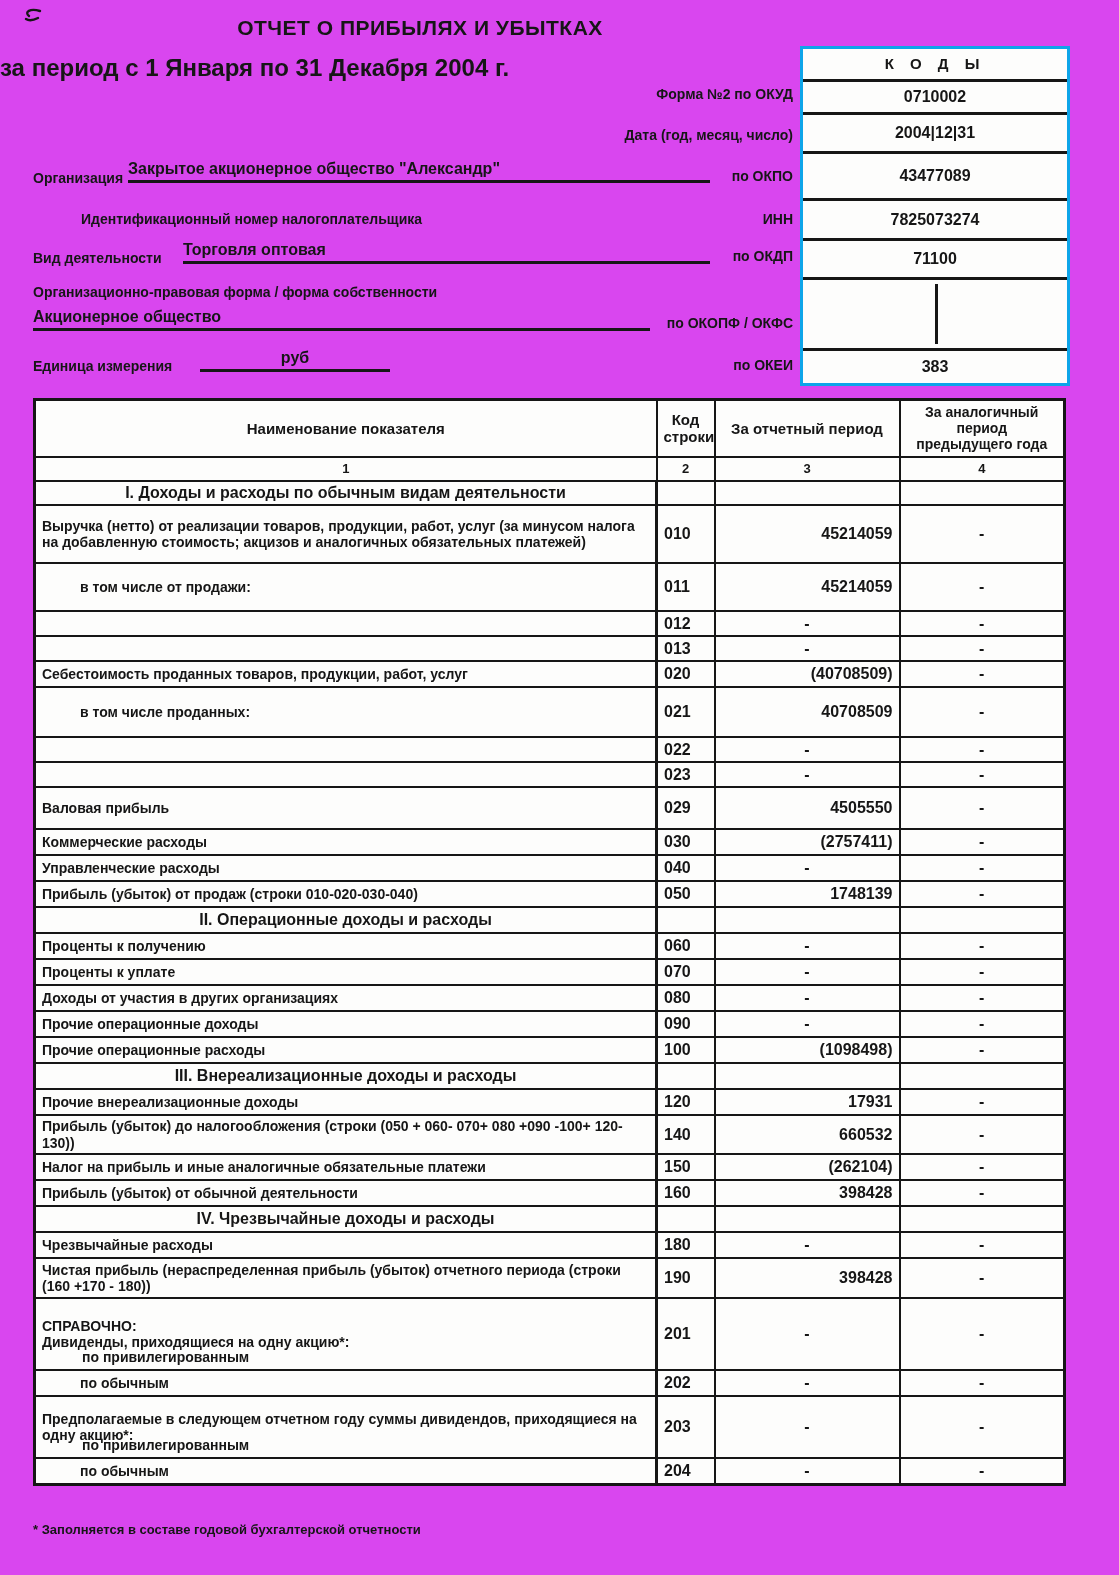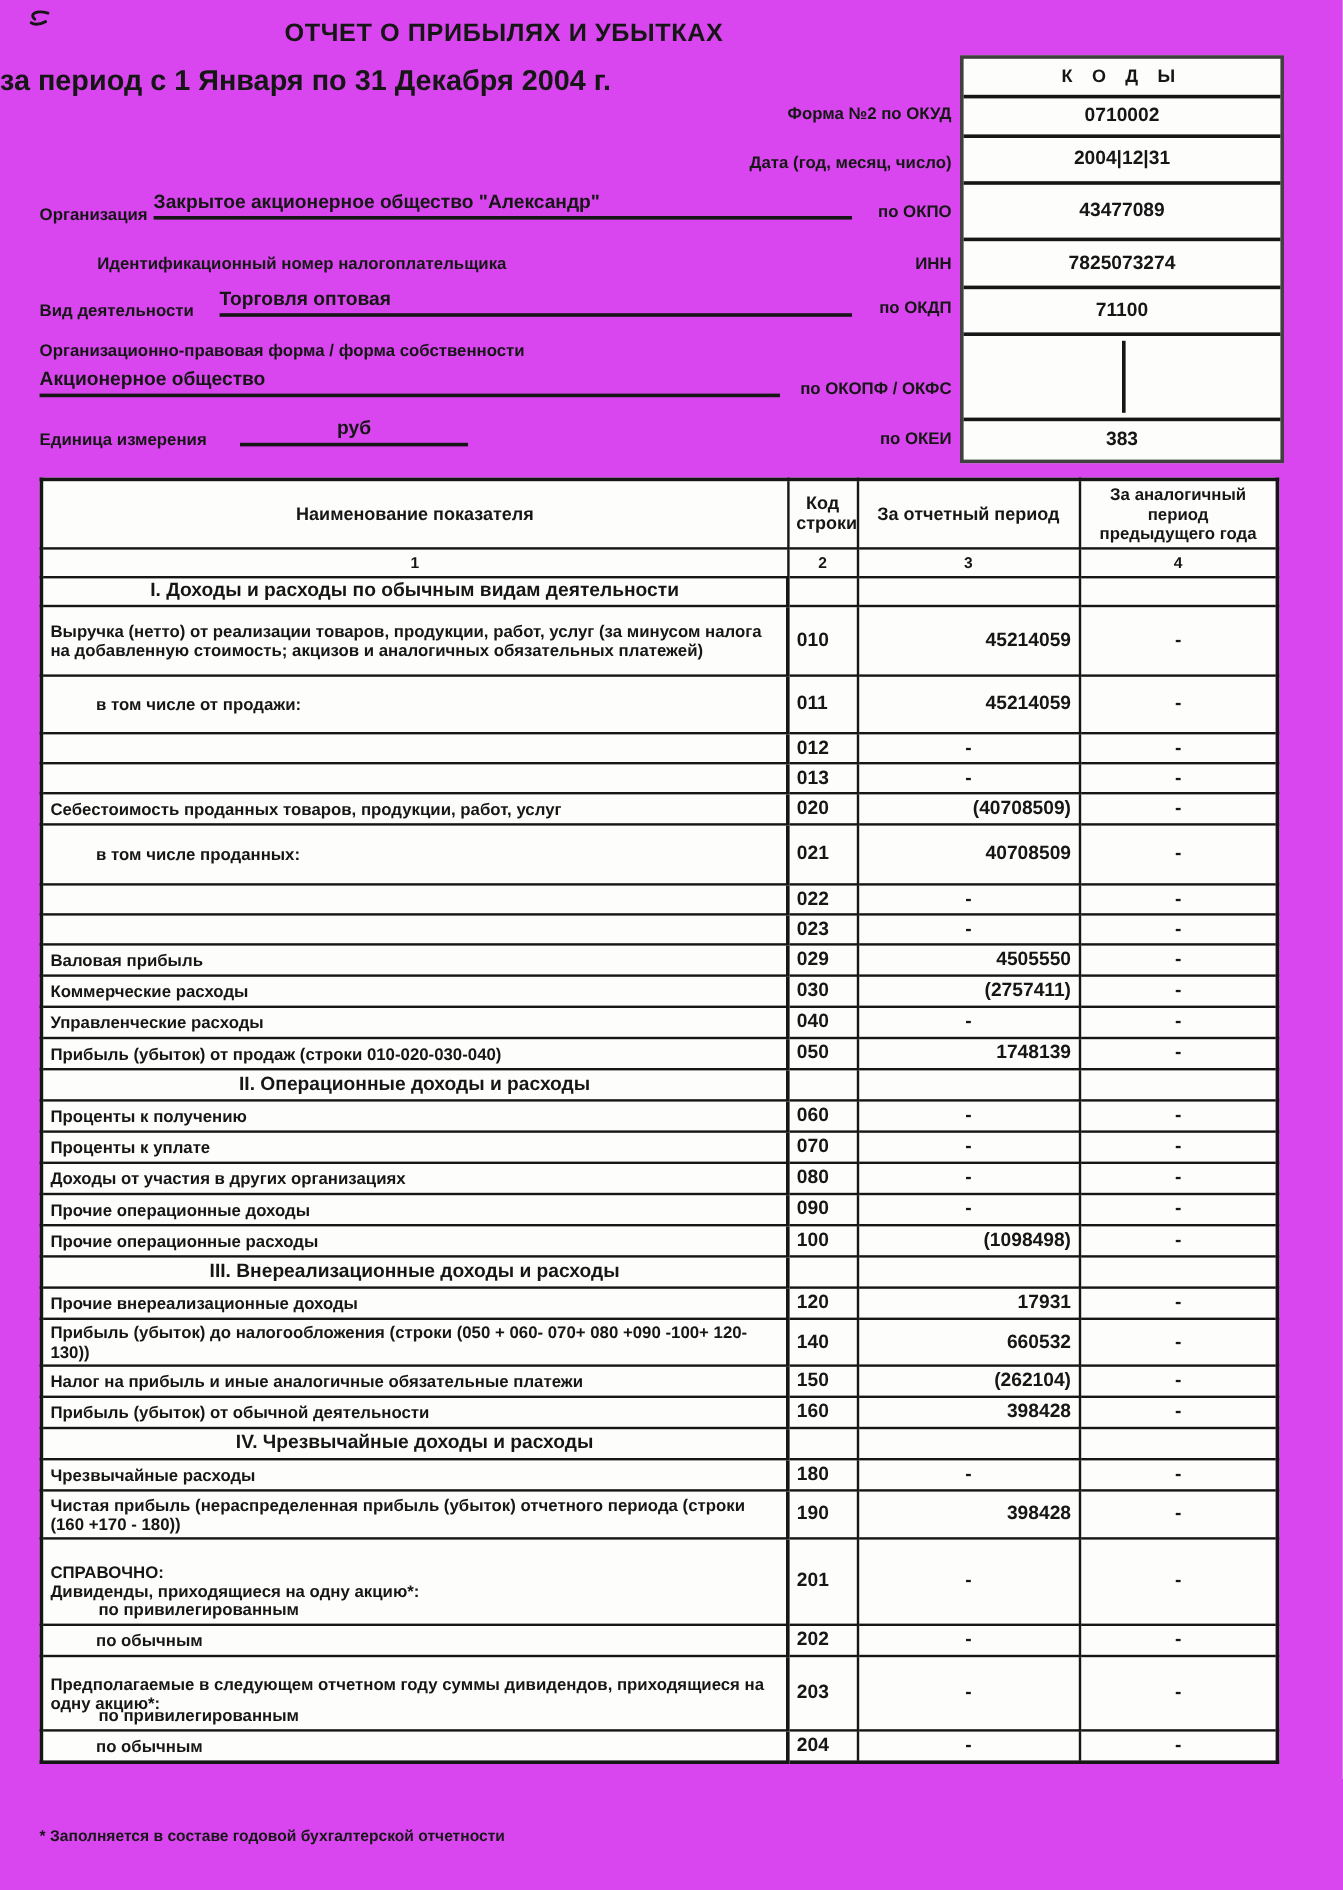--- a/index.html
+++ b/index.html
@@ -9,21 +9,21 @@
     margin:0 auto;
   }
   .abs{position:absolute;}
   .title1{left:0;top:16px;width:840px;text-align:center;font-size:21px;font-weight:700;letter-spacing:.5px;}
   .title2{left:0;top:54px;width:840px;text-align:left;font-size:24px;font-weight:700;}
   .lbl{font-size:14px;font-weight:700;}
   .rlabel{right:326px;text-align:right;font-size:14px;font-weight:700;}
   .uline{border-bottom:3px solid #161616;}
   .val{font-size:16px;font-weight:700;padding-bottom:2px;}
   
-  .codes{left:800px;top:46px;width:264px;border:3px solid #404040;background:#fdfdfc;}
+  .codes{left:800px;top:46px;width:264px;border:3px solid #0ea5e9;background:#fdfdfc;}
   .codes-title{border-bottom:3px solid #161616;text-align:center;font-size:15px;font-weight:700;
     letter-spacing:6px;height:30px;line-height:30px;}
   .codes-cell{border-bottom:3px solid #161616;text-align:center;font-size:16px;font-weight:700;
     display:flex;align-items:center;justify-content:center;position:relative;}
   .codes-cell:last-child{border-bottom:none;}
   .okopf-divider{position:absolute;left:50%;top:4px;bottom:4px;width:3px;background:#161616;}
   
   table.report{border-collapse:collapse;table-layout:fixed;width:1030px;background:#fdfdfc;}
   table.report th,table.report td{border:2px solid #161616;padding:2px 6px;vertical-align:middle;}
   table.report{border:3px solid #161616;}
@@ -167,21 +167,21 @@
           <td class="c-code">022</td>
           <td class="c-period dash">-</td>
           <td class="c-prev dash">-</td>
         </tr>
         <tr style="height: 25px;">
           <td class="c-name"></td>
           <td class="c-code">023</td>
           <td class="c-period dash">-</td>
           <td class="c-prev dash">-</td>
         </tr>
-        <tr style="height: 26px; padding-left: 36px;">
+        <tr style="height: 42px; padding-left: 36px;">
           <td class="c-name">
             <div class="">Валовая прибыль</div>
           </td>
           <td class="c-code">029</td>
           <td class="c-period num">4505550</td>
           <td class="c-prev dash">-</td>
         </tr>
         <tr style="height: 26px;">
           <td class="c-name">
             <div class="">Коммерческие расходы</div>

